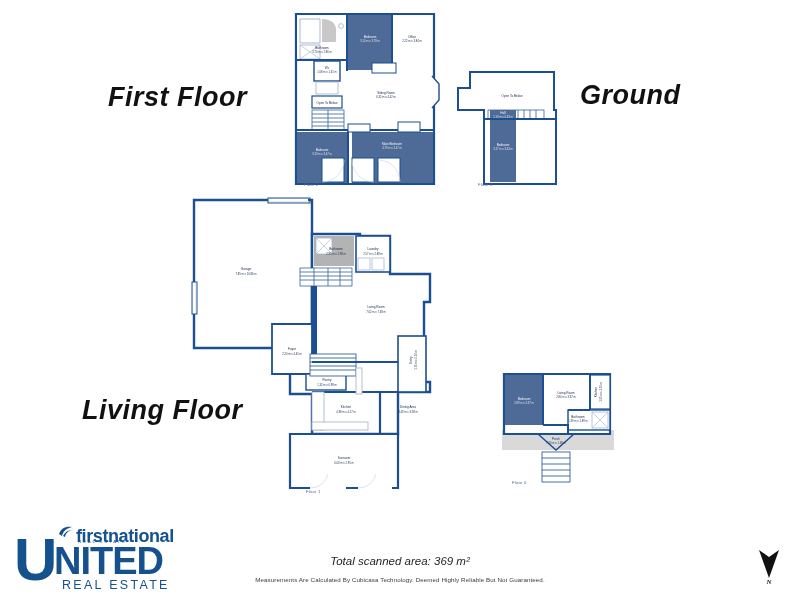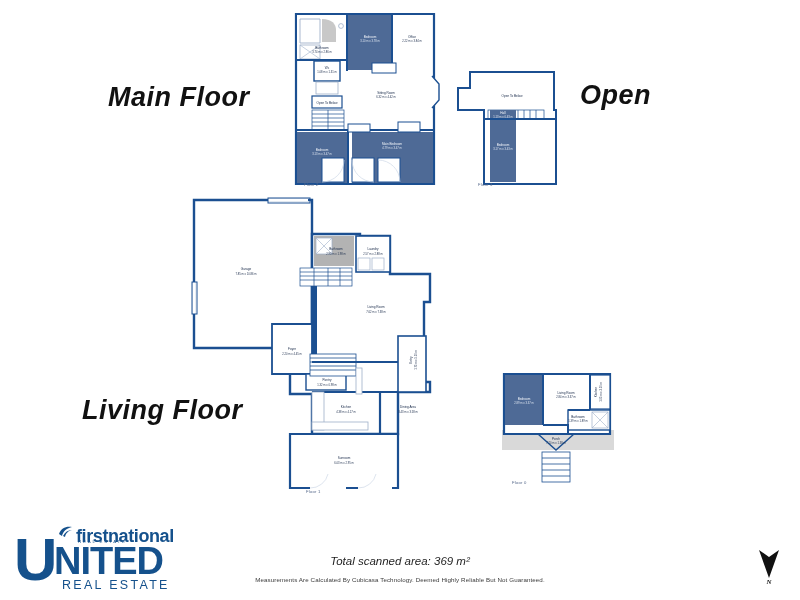--- a/index.html
+++ b/index.html
@@ -166,22 +166,22 @@
   .rm-name { font-family: "Liberation Sans", sans-serif; font-size: 3.1px; fill: #20314f; }
   .rm-dim  { font-family: "Liberation Sans", sans-serif; font-size: 2.7px; fill: #20314f; }
   .rm-name-l { font-family: "Liberation Sans", sans-serif; font-size: 3.1px; fill: #f2f5fa; }
   .rm-dim-l  { font-family: "Liberation Sans", sans-serif; font-size: 2.7px; fill: #dde5f0; }
 </style>
 </head>
 <body>
 
 <div class="stage">
 
-  <div class="section-title" id="title-first-floor">Main Floor</div>
-  <div class="section-title" id="title-attic">Open</div>
+  <div class="section-title" id="title-first-floor">First Floor</div>
+  <div class="section-title" id="title-attic">Ground</div>
   <div class="section-title" id="title-ground-floor">Living Floor</div>
 
   <div class="plan" id="plan-first-floor">
     <svg viewBox="0 0 160 188" width="160" height="188">
 
       <path d="M10 8 H148 V178 H10 Z" fill="#ffffff" stroke="#1b4f91" stroke-width="2.2"></path>
 
       <rect x="62" y="9" width="44" height="55" fill="#4e6a96"></rect>
 
       <rect x="11" y="9" width="50" height="45" fill="#ffffff"></rect>

